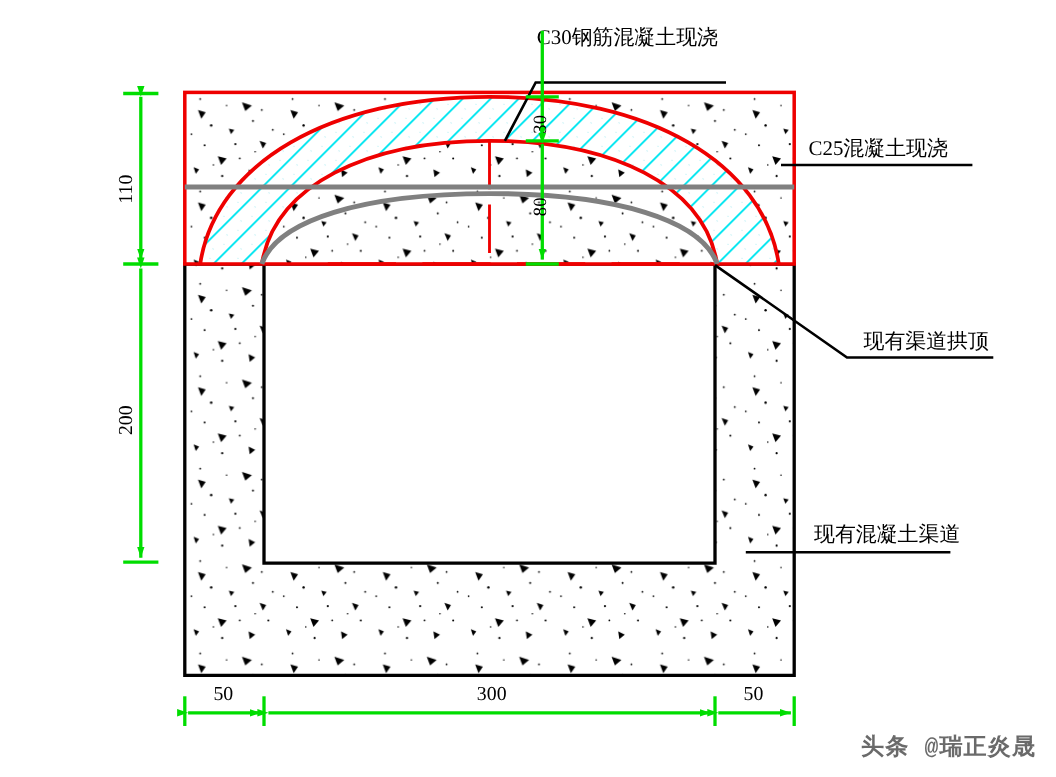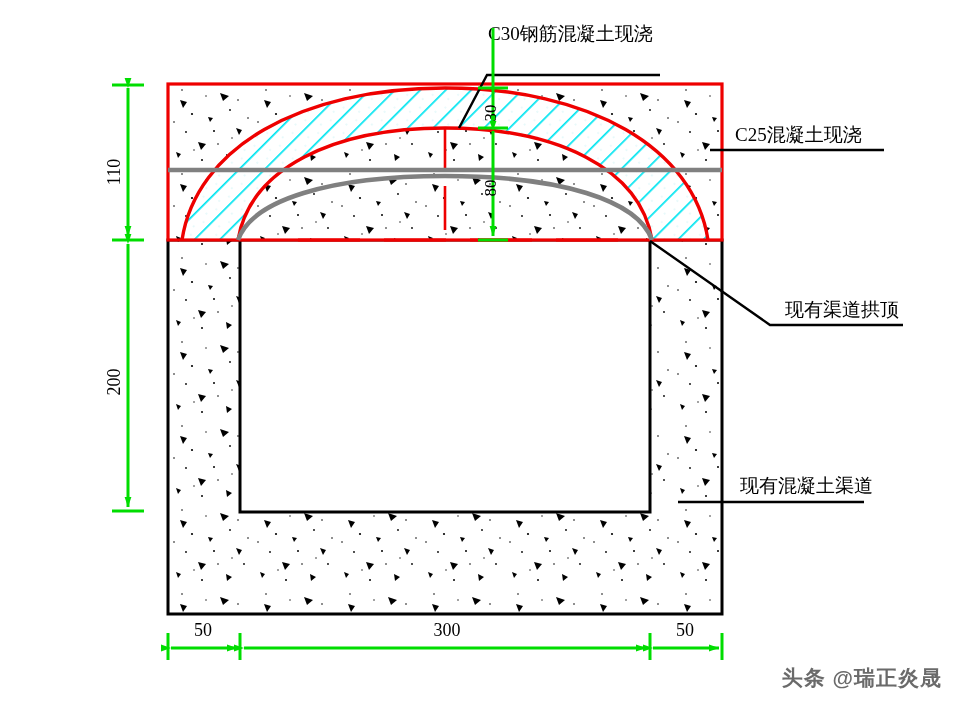--- a/index.html
+++ b/index.html
@@ -3,21 +3,21 @@
 <meta charset="utf-8">
 <style>
   html,body{margin:0;padding:0;background:#ffffff;}
   body{width:960px;height:706px;position:relative;overflow:hidden;
        font-family:"Liberation Sans","DejaVu Sans",sans-serif;}
   #stage{position:absolute;left:0;top:0;width:960px;height:706px;}
   svg{display:block;}
   .lbl{font-family:"Liberation Serif","DejaVu Serif",serif;}
   .watermark{position:absolute;right:18px;bottom:14px;font-size:21px;
              color:#4a4a4a;font-weight:bold;letter-spacing:1px;
-             font-family:Liberation Sans, sans-serif;opacity:.82;}
+             font-family:Liberation Mono, monospace;opacity:.82;}
 </style>
 </head>
 <body>
 
 <div id="stage">
 <svg width="960" height="706" viewBox="0 0 960 706" xmlns="http://www.w3.org/2000/svg">
 
   <defs>
 
     <pattern id="cyanHatch" width="18" height="18" patternUnits="userSpaceOnUse" patternTransform="rotate(45)">

